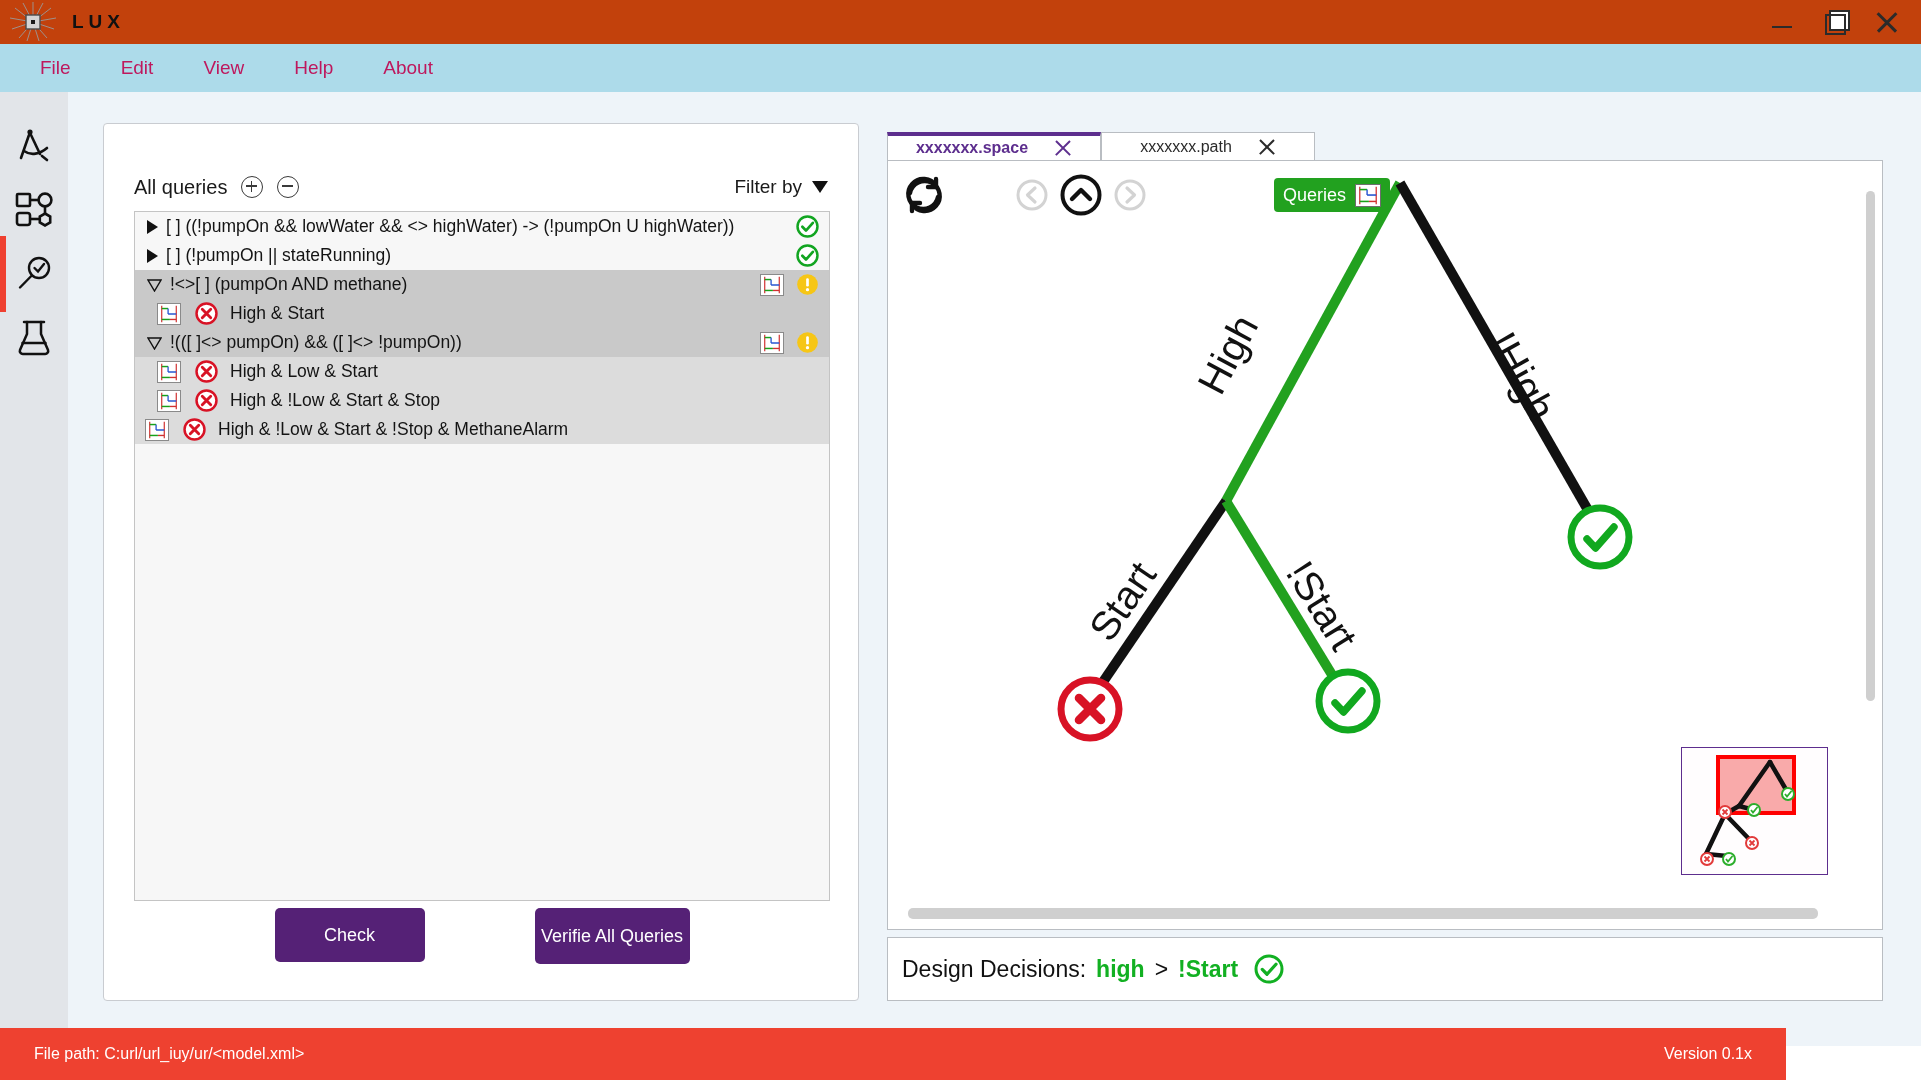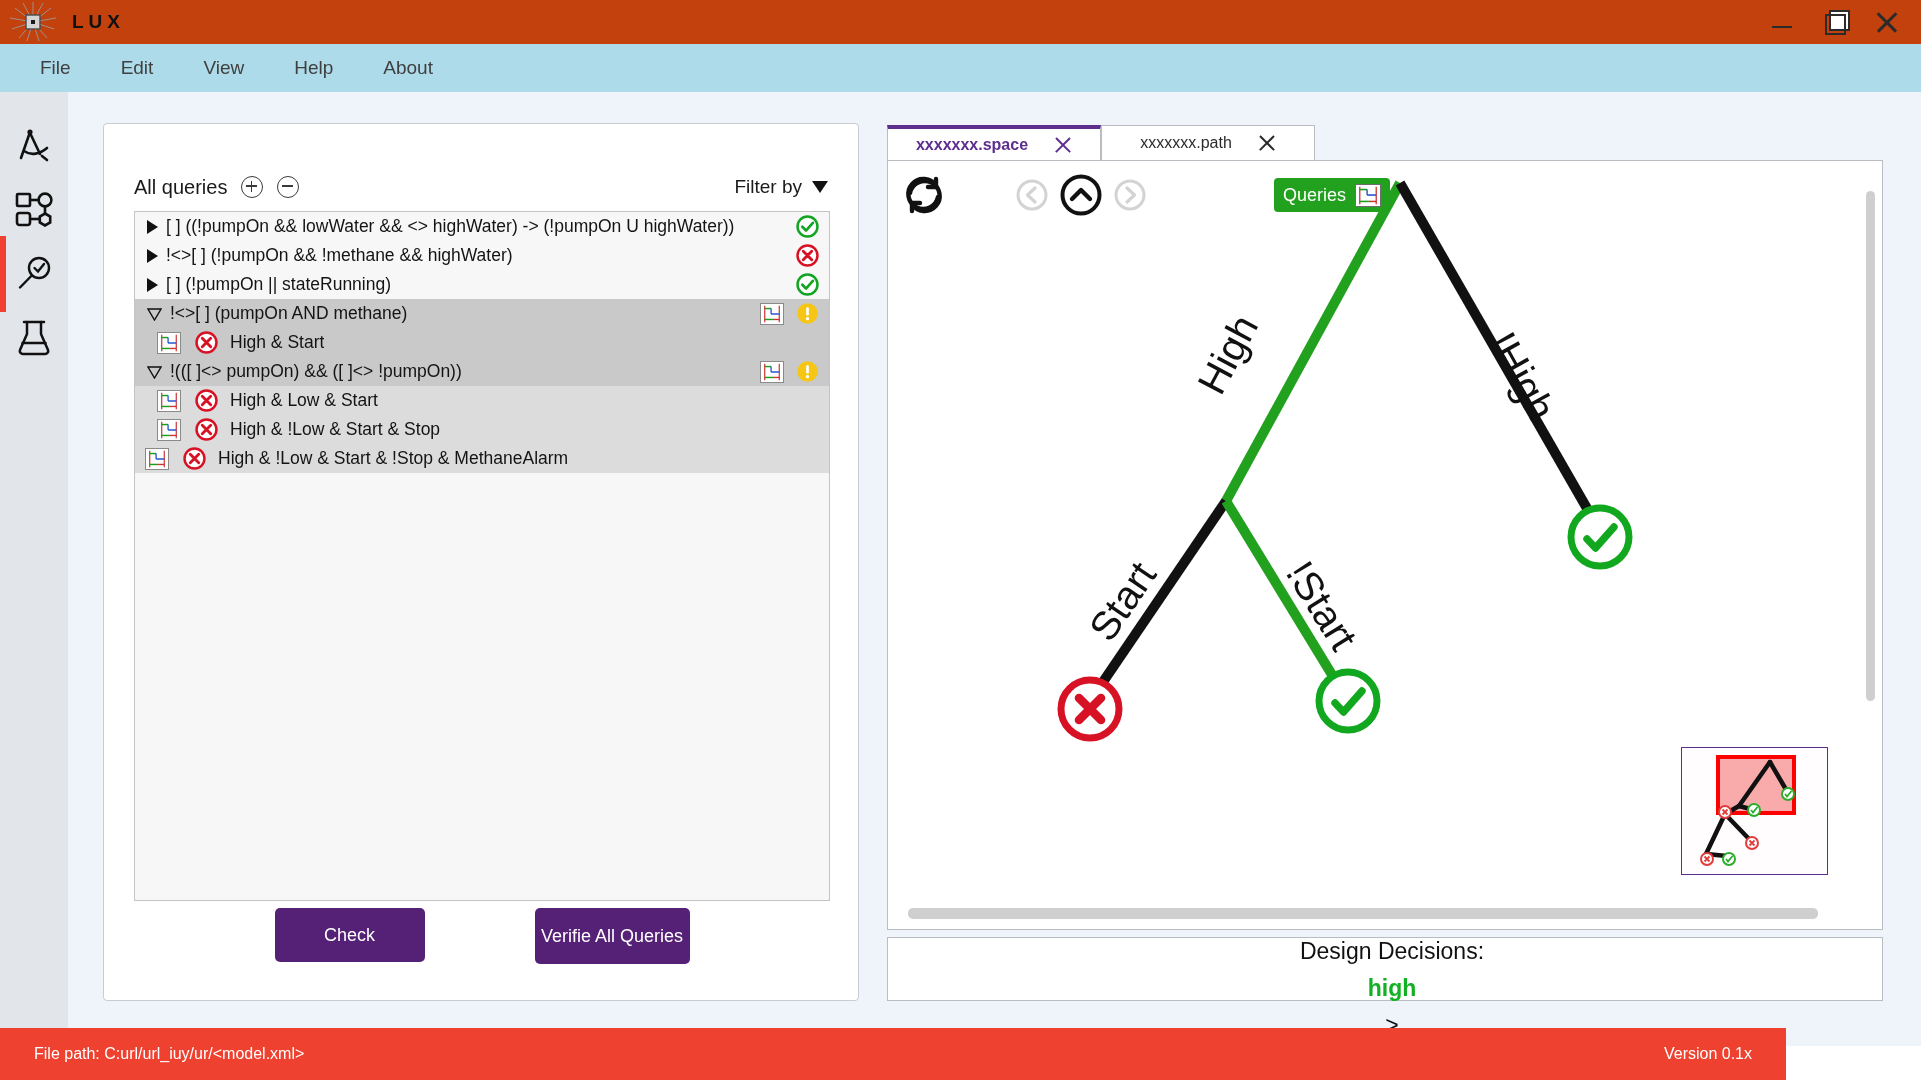--- a/index.html
+++ b/index.html
@@ -53,21 +53,21 @@
   .wb-close::after  { transform: rotate(-45deg); }
 
   
   .menubar {
     position: absolute; top: 44px; left: 0;
     width: 1921px; height: 48px;
     background: #addbea;
     display: flex; align-items: center;
   }
   .menu-item {
-    font-size: 19px; color: #404040;
+    font-size: 19px; color: #be185d;
     padding: 0 14px; margin-left: 22px; cursor: default;
   }
   .menu-item:first-child { margin-left: 26px; }
 
   
   .sidebar {
     position: absolute; top: 92px; left: 0;
     width: 68px; height: 954px;
     background: #e2e5e9;
   }
@@ -184,21 +184,21 @@
   
   .right-panel {
     position: absolute; left: 819px; top: 31px;
     width: 996px; height: 878px;
   }
   .tabbar {
     position: absolute; top: 0; left: 0; width: 996px; height: 38px;
     display: flex; align-items: flex-end;
   }
   .tab {
-    height: 36px; width: 214px;
+    height: 29px; width: 214px;
     background: #ffffff;
     border: 1px solid #b9bdc2;
     display: flex; align-items: center; justify-content: center;
     gap: 26px; font-size: 16px; color: #2a2a2a; cursor: default;
     position: relative;
   }
   .tab.active {
     color: #5d2e8e; font-weight: bold;
     border-top: 4px solid #5d2e8e;
   }
@@ -256,21 +256,21 @@
   .hscroll {
     position: absolute; left: 20px; bottom: 10px;
     width: 910px; height: 11px; background: #cfcfcf; border-radius: 5px;
     cursor: default;
   }
 
   .decisions {
     position: absolute; top: 814px; left: 0;
     width: 996px; height: 64px;
     background: #ffffff; border: 1px solid #b9bdc2;
-    display: flex; align-items: center; padding-left: 14px; gap: 10px; flex-direction: column;
+    display: flex; align-items: center; padding-left: 14px; gap: 10px;
   }
   .dd-label { font-size: 23px; color: #111; }
   .dd-val { font-size: 23px; color: #12b022; font-weight: bold; }
   .dd-sep { font-size: 23px; color: #111; }
 
   
   .statusbar {
     position: absolute; left: 0; bottom: 0;
     width: 1786px; height: 52px;
     background: #ee4130; color: #ffffff;
@@ -378,30 +378,20 @@
         <span class="q-arrow"></span>
         <span class="q-text">[ ] ((!pumpOn &amp;&amp; lowWater &amp;&amp; &lt;&gt; highWater) -&gt; (!pumpOn U highWater))</span>
         <span class="q-icons">
           <svg class="badge" viewBox="0 0 24 24">
             <circle cx="12" cy="12" r="10.4" fill="#fff" stroke="#12a521" stroke-width="2.6"></circle>
             <path d="M6.6 12.3 L10.4 16.2 L17.6 8.2" fill="none" stroke="#12a521" stroke-width="2.8" stroke-linecap="round" stroke-linejoin="round"></path>
           </svg>
         </span>
       </div>
 
-      <div class="q-row">
-        <span class="q-arrow"></span>
-        <span class="q-text">!&lt;&gt;[ ] (!pumpOn &amp;&amp; !methane &amp;&amp; highWater)</span>
-        <span class="q-icons">
-          <svg class="badge" viewBox="0 0 24 24">
-            <circle cx="12" cy="12" r="10.4" fill="#fff" stroke="#d81225" stroke-width="2.6"></circle>
-            <path d="M7.6 7.6 L16.4 16.4 M16.4 7.6 L7.6 16.4" fill="none" stroke="#d81225" stroke-width="3" stroke-linecap="round"></path>
-          </svg>
-        </span>
-      </div>
 
       <div class="q-row">
         <span class="q-arrow"></span>
         <span class="q-text">[ ] (!pumpOn || stateRunning)</span>
         <span class="q-icons">
           <svg class="badge" viewBox="0 0 24 24">
             <circle cx="12" cy="12" r="10.4" fill="#fff" stroke="#12a521" stroke-width="2.6"></circle>
             <path d="M6.6 12.3 L10.4 16.2 L17.6 8.2" fill="none" stroke="#12a521" stroke-width="2.8" stroke-linecap="round" stroke-linejoin="round"></path>
           </svg>
         </span>

